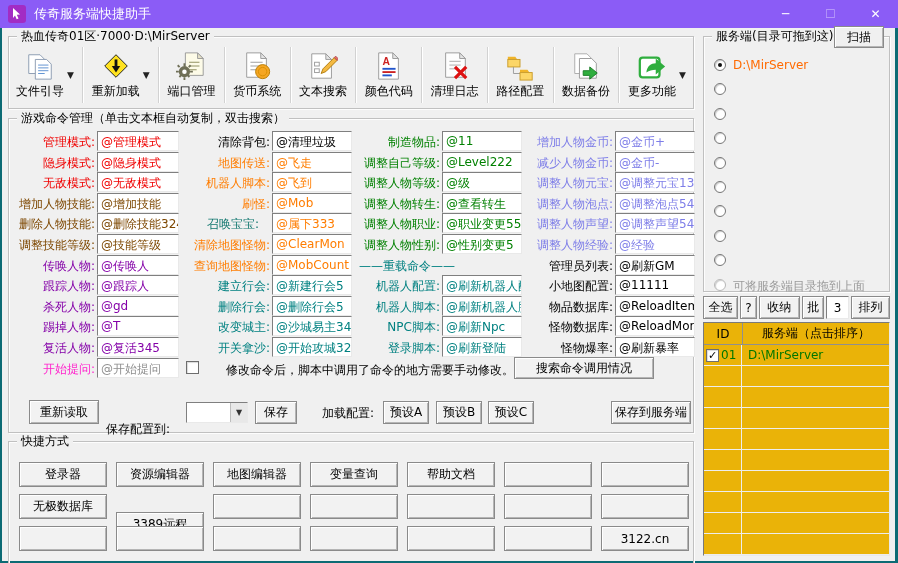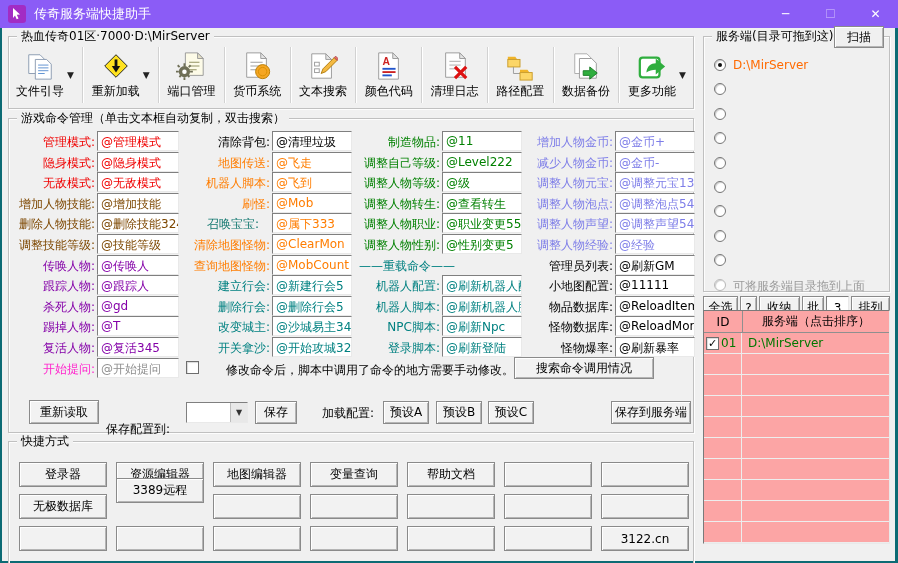--- a/index.html
+++ b/index.html
@@ -37,21 +37,21 @@
   .radio.sel::after{content:"";position:absolute;left:3px;top:3px;width:4px;height:4px;border-radius:50%;background:#101010;}
   .radio.dis{border-color:#b8b8b8;cursor:default;}
   .rlabel{position:absolute;white-space:nowrap;}
   .combo{position:absolute;background:#fff;border:1px solid;border-color:#7f7f7f #e9e9e9 #e9e9e9 #7f7f7f;box-sizing:border-box;display:flex;cursor:pointer;}
   .combo .cv{flex:1;}
   .combo .cb{width:16px;background:#e8e8e8;border-left:1px solid #bdbdbd;display:flex;align-items:center;justify-content:center;font-size:8px;color:#333;}
   
   .cmd-note{position:absolute;white-space:nowrap;}
   .cmd-header{position:absolute;text-align:center;white-space:nowrap;}
   
-  #srv-table{position:absolute;left:703px;top:310px;width:187px;height:234px;background:#fca5a5;border:1px solid;
+  #srv-table{position:absolute;left:703px;top:322px;width:187px;height:234px;background:#eab308;border:1px solid;
       border-color:#7a7a7a #e9e9e9 #e9e9e9 #7a7a7a;box-sizing:border-box;overflow:hidden;}
   .th{display:flex;height:21px;border-bottom:1px solid #8f8f8f;}
   .th .c1{width:38px;border-right:1px solid #8f8f8f;display:flex;align-items:center;justify-content:center;cursor:pointer;}
   .th .c2{flex:1;display:flex;align-items:center;justify-content:center;cursor:pointer;white-space:nowrap;overflow:hidden;}
   .tr{display:flex;height:20px;border-bottom:1px solid #ededed;align-items:center;}
   .tr .c1{width:38px;height:100%;display:flex;align-items:center;gap:2px;padding-left:2px;border-right:1px solid #ededed;box-sizing:border-box;}
   .tr .c2{flex:1;padding-left:6px;white-space:nowrap;overflow:hidden;}
   #srv-toolbar{position:absolute;left:703px;top:296px;width:187px;height:23px;display:flex;gap:2px;}
   .edit3{background:#fff;border:1px solid;border-color:#7f7f7f #e9e9e9 #e9e9e9 #7f7f7f;display:flex;align-items:center;justify-content:center;box-sizing:border-box;cursor:text;}
 </style>
@@ -340,21 +340,21 @@
     <span class="gtitle">快捷方式</span>
     <div id="shortcut-grid" style="position:absolute;inset:0;">
         <div class="btn" style="position: absolute; left: 10px; top: 20px; width: 88px; height: 25px;">登录器</div>
         <div class="btn" style="position: absolute; left: 107px; top: 20px; width: 88px; height: 25px;">资源编辑器</div>
         <div class="btn" style="position: absolute; left: 204px; top: 20px; width: 88px; height: 25px;">地图编辑器</div>
         <div class="btn" style="position: absolute; left: 301px; top: 20px; width: 88px; height: 25px;">变量查询</div>
         <div class="btn" style="position: absolute; left: 398px; top: 20px; width: 88px; height: 25px;">帮助文档</div>
         <div class="btn" style="position: absolute; left: 495px; top: 20px; width: 88px; height: 25px;"></div>
         <div class="btn" style="position: absolute; left: 592px; top: 20px; width: 88px; height: 25px;"></div>
         <div class="btn" style="position: absolute; left: 10px; top: 52px; width: 88px; height: 25px;">无极数据库</div>
-        <div class="btn" style="position: absolute; left: 107px; top: 36px; width: 88px; height: 25px;">3389远程</div>
+        <div class="btn" style="position: absolute; left: 107px; top: 70px; width: 88px; height: 25px;">3389远程</div>
         <div class="btn" style="position: absolute; left: 204px; top: 52px; width: 88px; height: 25px;"></div>
         <div class="btn" style="position: absolute; left: 301px; top: 52px; width: 88px; height: 25px;"></div>
         <div class="btn" style="position: absolute; left: 398px; top: 52px; width: 88px; height: 25px;"></div>
         <div class="btn" style="position: absolute; left: 495px; top: 52px; width: 88px; height: 25px;"></div>
         <div class="btn" style="position: absolute; left: 592px; top: 52px; width: 88px; height: 25px;"></div>
         <div class="btn" style="position: absolute; left: 10px; top: 84px; width: 88px; height: 25px;"></div>
         <div class="btn" style="position: absolute; left: 107px; top: 84px; width: 88px; height: 25px;"></div>
         <div class="btn" style="position: absolute; left: 204px; top: 84px; width: 88px; height: 25px;"></div>
         <div class="btn" style="position: absolute; left: 301px; top: 84px; width: 88px; height: 25px;"></div>
         <div class="btn" style="position: absolute; left: 398px; top: 84px; width: 88px; height: 25px;"></div>

